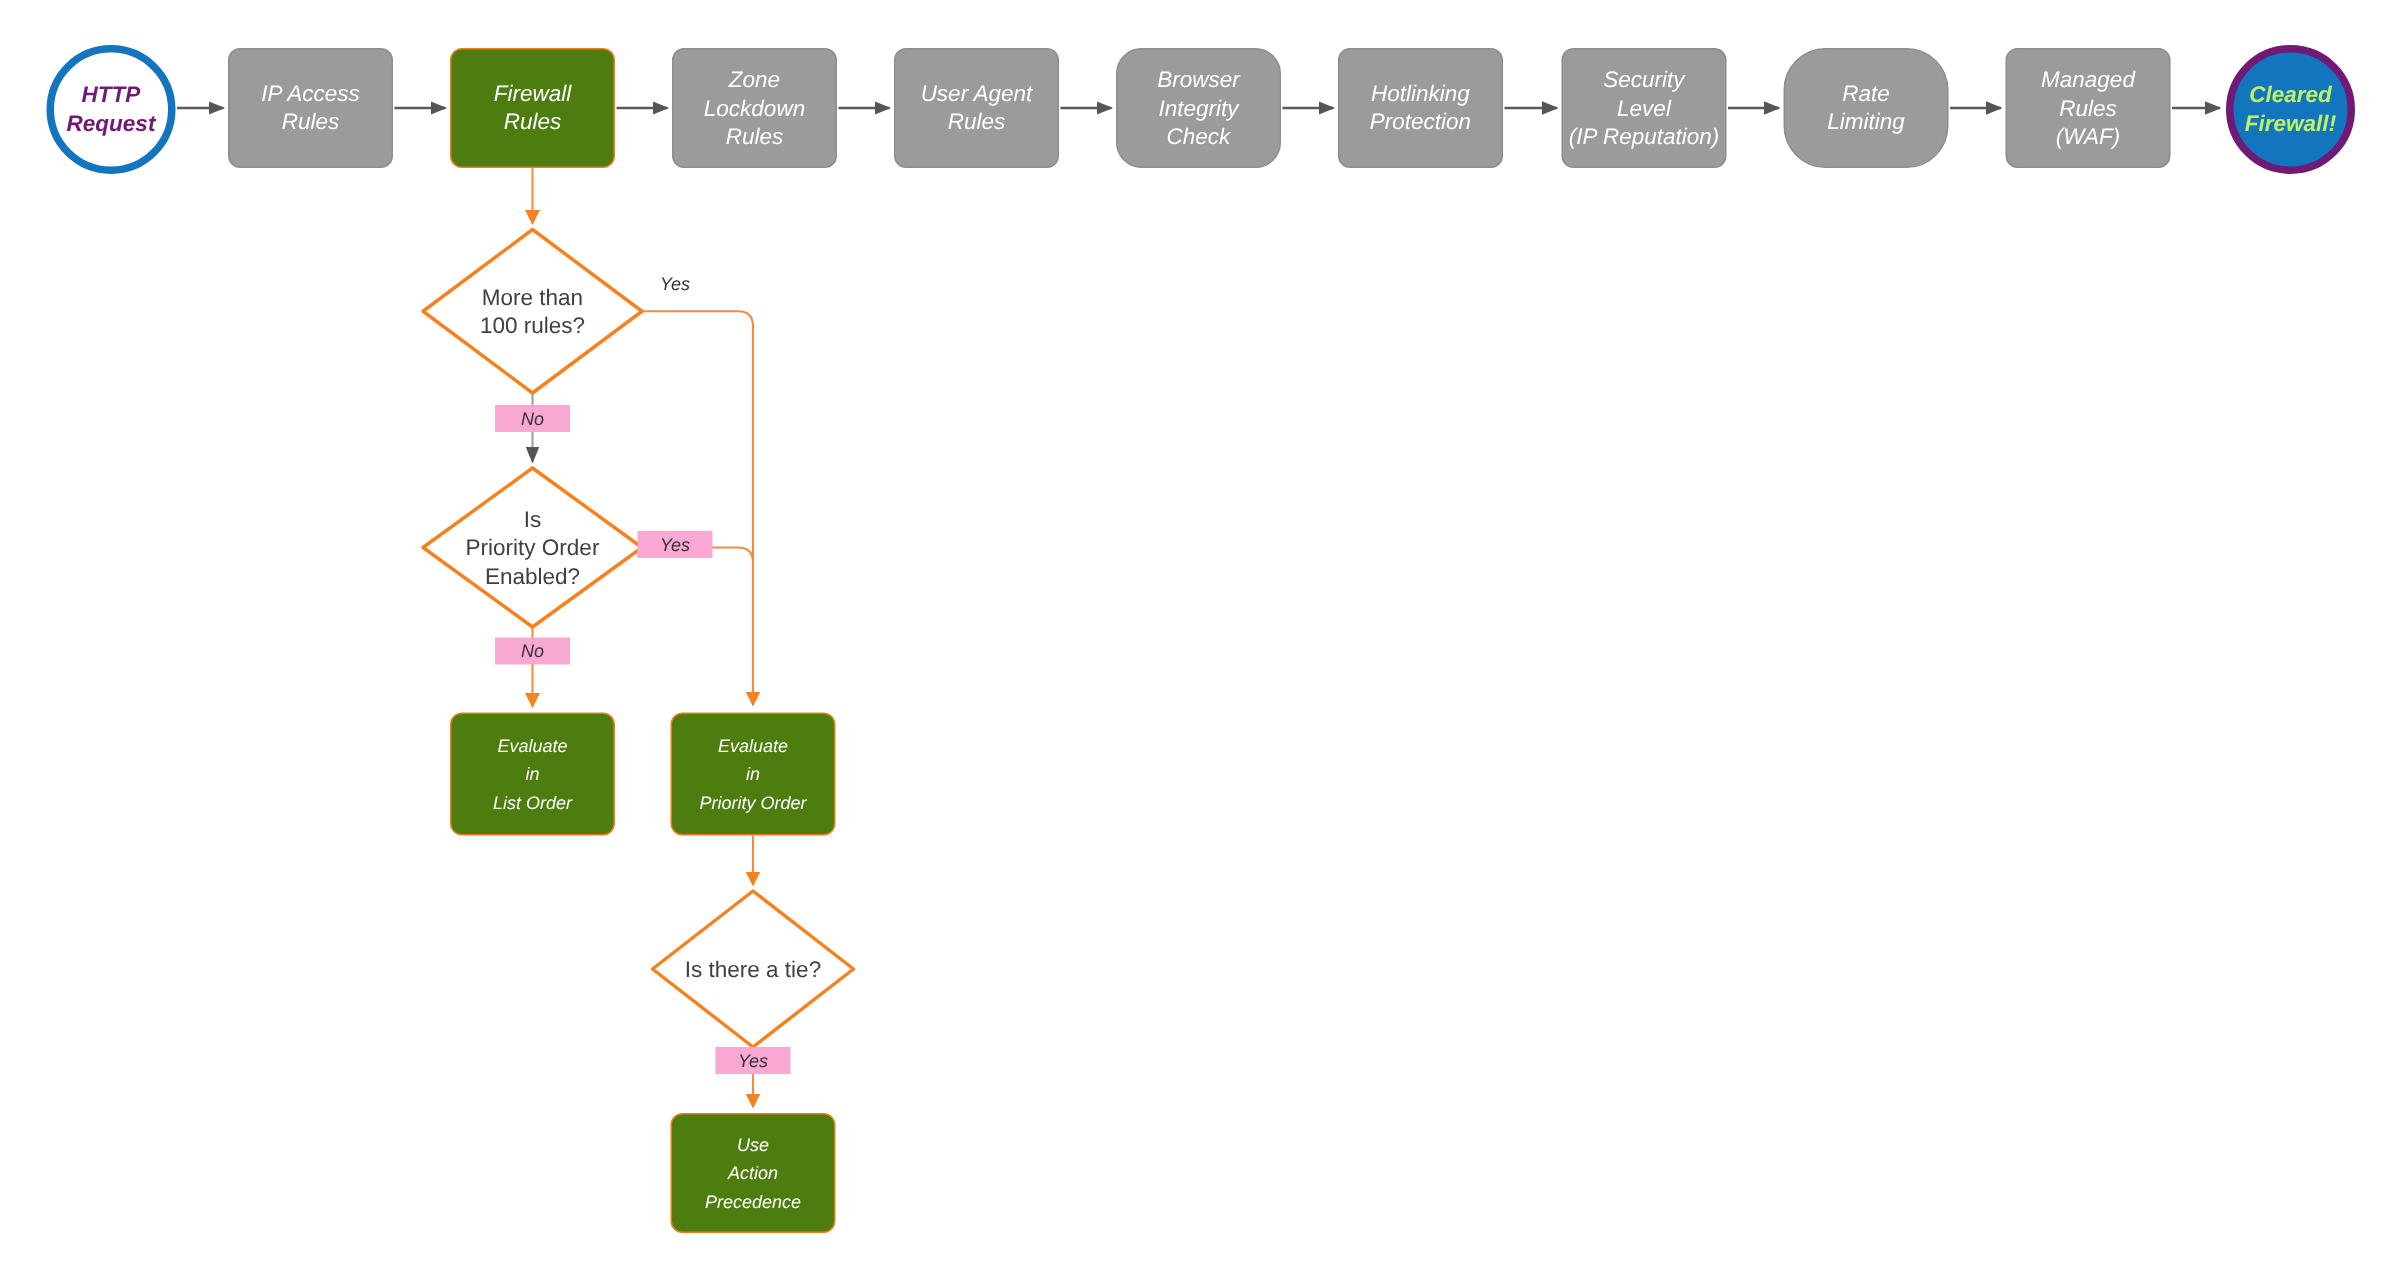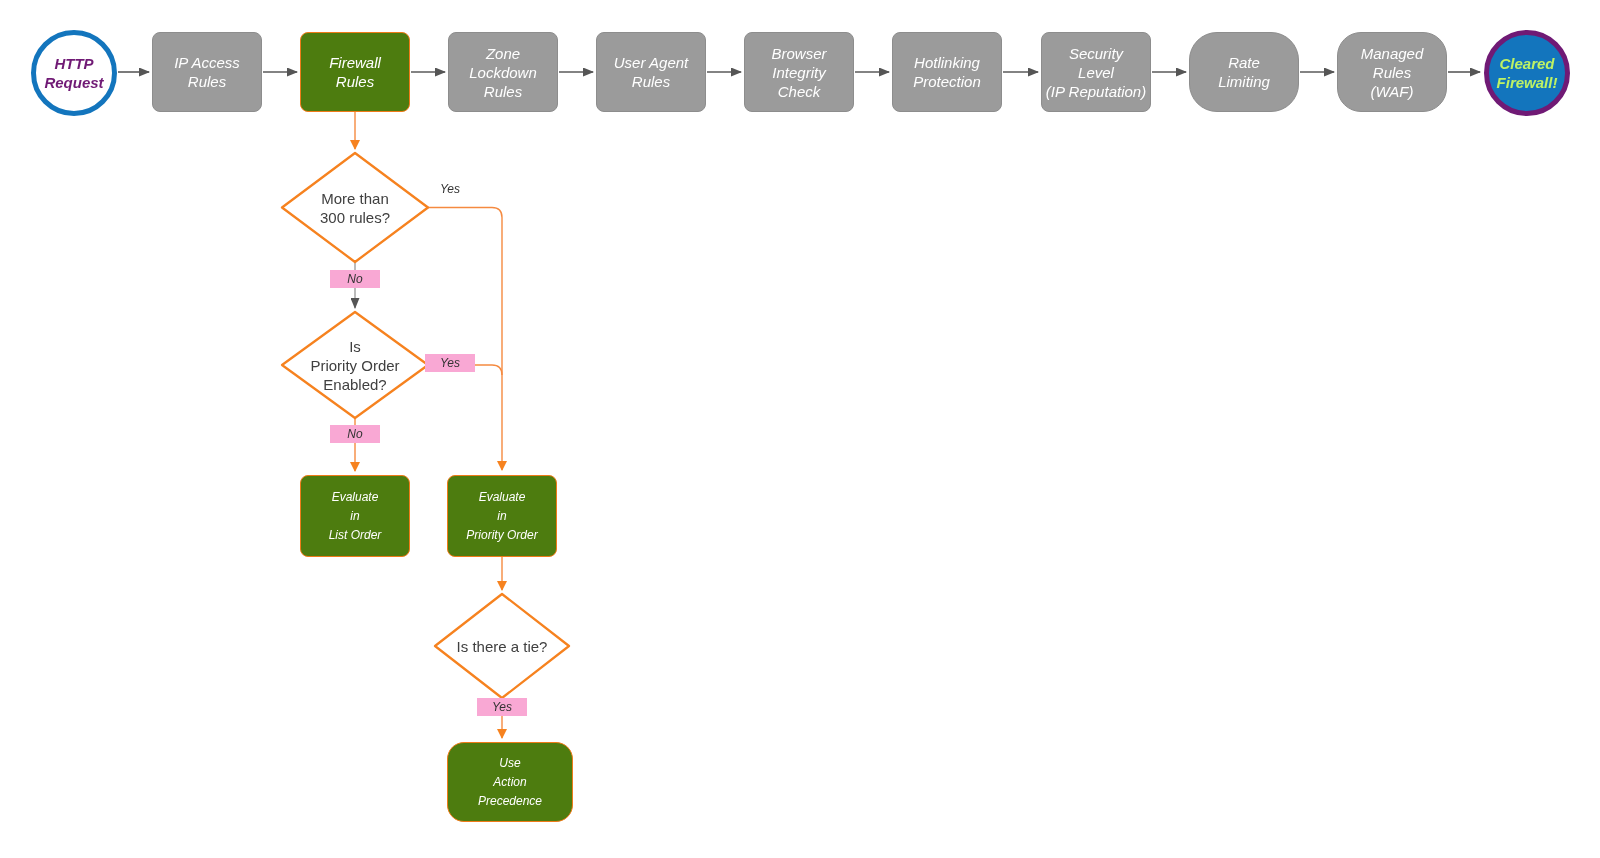--- a/index.html
+++ b/index.html
@@ -129,48 +129,48 @@
 
   <div class="node stage" style="left:152px;">IP Access
 Rules</div>
   <div class="node stage highlight" style="left:300px;">Firewall
 Rules</div>
   <div class="node stage" style="left:448px;">Zone
 Lockdown
 Rules</div>
   <div class="node stage" style="left:596px;">User Agent
 Rules</div>
-  <div class="node stage" style="left:744px;">Browser
+  <div class="node stage" style="left:744px;border-radius:17px;">Browser
 Integrity
 Check</div>
   <div class="node stage" style="left:892px;">Hotlinking
 Protection</div>
   <div class="node stage" style="left:1041px;">Security
 Level
 (IP Reputation)</div>
   <div class="node stage" style="left:1189px;border-radius:28px;">Rate
 Limiting</div>
-  <div class="node stage" style="left:1337px;border-radius:24px;">Managed
+  <div class="node stage" style="left:1337px;">Managed
 Rules
 (WAF)</div>
 
   <div class="node decision-text" style="left:285px; top:175px; width:140px; height:65px;">More than
-300 rules?</div>
+100 rules?</div>
   <div class="node decision-text" style="left:285px; top:330px; width:140px; height:70px;">Is
 Priority Order
 Enabled?</div>
   <div class="node decision-text" style="left:432px; top:630px; width:140px; height:32px;">Is there a tie?</div>
 
   <div class="node action" style="left:300px; top:475px; width:110px; height:82px;">Evaluate
 in
 List Order</div>
   <div class="node action" style="left:447px; top:475px; width:110px; height:82px;">Evaluate
 in
 Priority Order</div>
-  <div class="node action" style="left:447px; top:742px; width:126px; height:80px;border-radius:17px;">Use
+  <div class="node action" style="left:447px; top:742px; width:110px; height:80px;">Use
 Action
 Precedence</div>
 
   <div class="edge-label" style="left:425px; top:180px;">Yes</div>
   <div class="edge-label on-line" style="left:330px; top:270px;">No</div>
   <div class="edge-label on-line" style="left:425px; top:354px;">Yes</div>
   <div class="edge-label on-line" style="left:330px; top:425px;">No</div>
   <div class="edge-label on-line" style="left:477px; top:698px;">Yes</div>
 
 </div>

